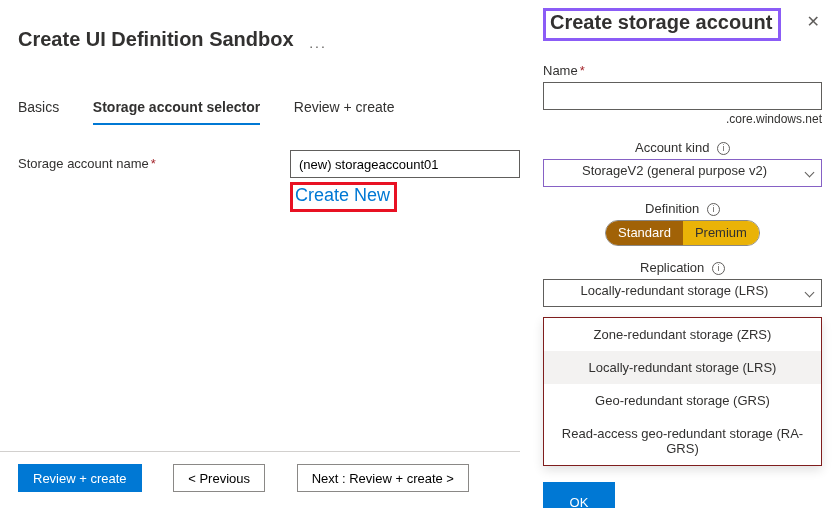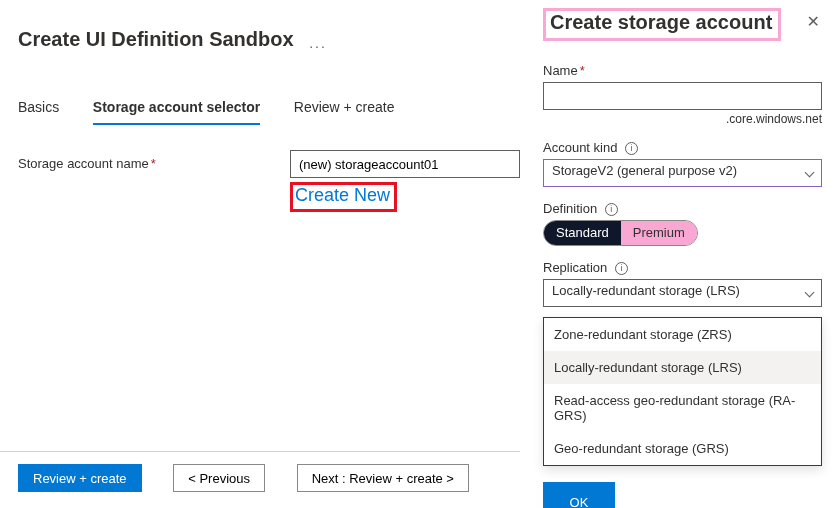--- a/index.html
+++ b/index.html
@@ -127,37 +127,37 @@
     width: 305px;
     height: 508px;
     background: #fff;
     padding: 8px 18px 0 8px;
   }
   .panel-head-wrap {
     display: flex;
     align-items: flex-start;
   }
   .panel-title-box {
-    border: 3px solid #f9a8d4;
+    border: 3px solid #8b5cf6;
     padding: 0 6px 4px 4px;
     margin-right: auto;
   }
   .panel-title {
     font-size: 20px;
     font-weight: 600;
   }
   .close-x {
     font-size: 16px;
     color: #605e5c;
     cursor: pointer;
     padding: 4px 2px;
   }
 
   .field-block { margin-top: 22px; }
-  .field-block.tight { margin-top: 14px; }
+  .field-block.tight { margin-top: 14px; text-align: center; }
   .field-label { font-size: 13px; margin-bottom: 4px; }
   .info-dot {
     display: inline-flex;
     align-items: center;
     justify-content: center;
     width: 13px; height: 13px;
     border: 1px solid #605e5c;
     border-radius: 50%;
     font-size: 9px;
     line-height: 1;
@@ -203,25 +203,25 @@
   .pill-group {
     display: inline-flex;
     border: 1px solid #8a8886;
     border-radius: 14px;
     overflow: hidden;
     height: 26px;
   }
   .pill {
     padding: 4px 12px;
     font-size: 13px;
-    background: #f9a8d4;
+    background: #eab308;
     cursor: pointer;
   }
   .pill.selected {
-    background: #0f172a;
+    background: #a16207;
     color: #fff;
   }
 
   .dropdown-list {
     border: 1px solid #7f1d1d;
     box-shadow: 0 4px 10px rgba(0,0,0,0.12);
     margin-top: 10px;
     background: #fff;
   }
   .dropdown-item {
@@ -319,21 +319,21 @@
       <span>Replication</span>
       <span class="info-dot">i</span>
     </div>
     <div class="select">
       <span>Locally-redundant storage (LRS)</span>
       <span class="chev"></span>
     </div>
     <div class="dropdown-list">
       <div class="dropdown-item">Zone-redundant storage (ZRS)</div>
       <div class="dropdown-item highlight">Locally-redundant storage (LRS)</div>
+      <div class="dropdown-item">Geo-redundant storage (GRS)</div>
       <div class="dropdown-item">Read-access geo-redundant storage (RA-GRS)</div>
-      <div class="dropdown-item">Geo-redundant storage (GRS)</div>
     </div>
   </div>
 
   <div class="panel-footer">
     <button class="ok-btn">OK</button>
   </div>
 </div>
 
 </body></html>

